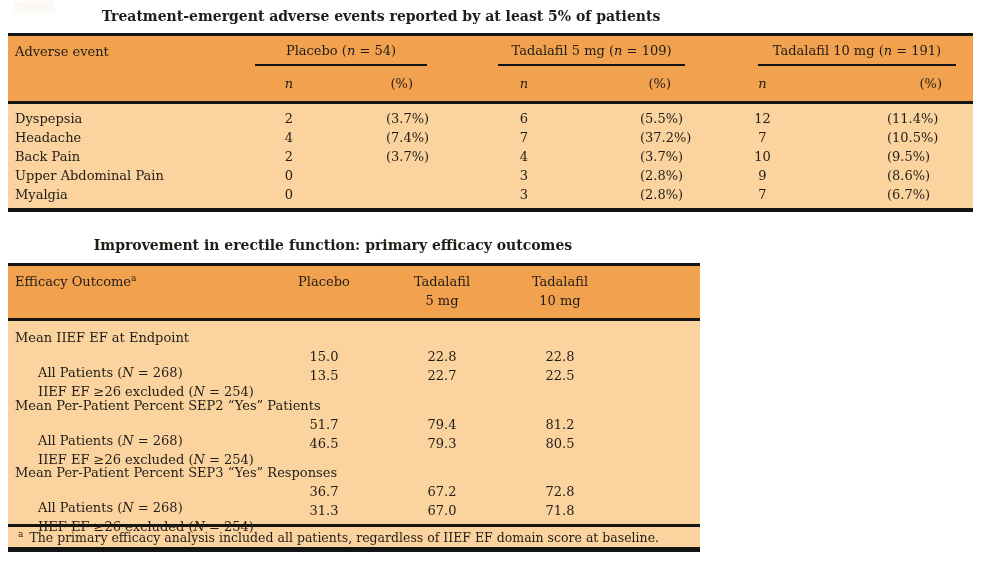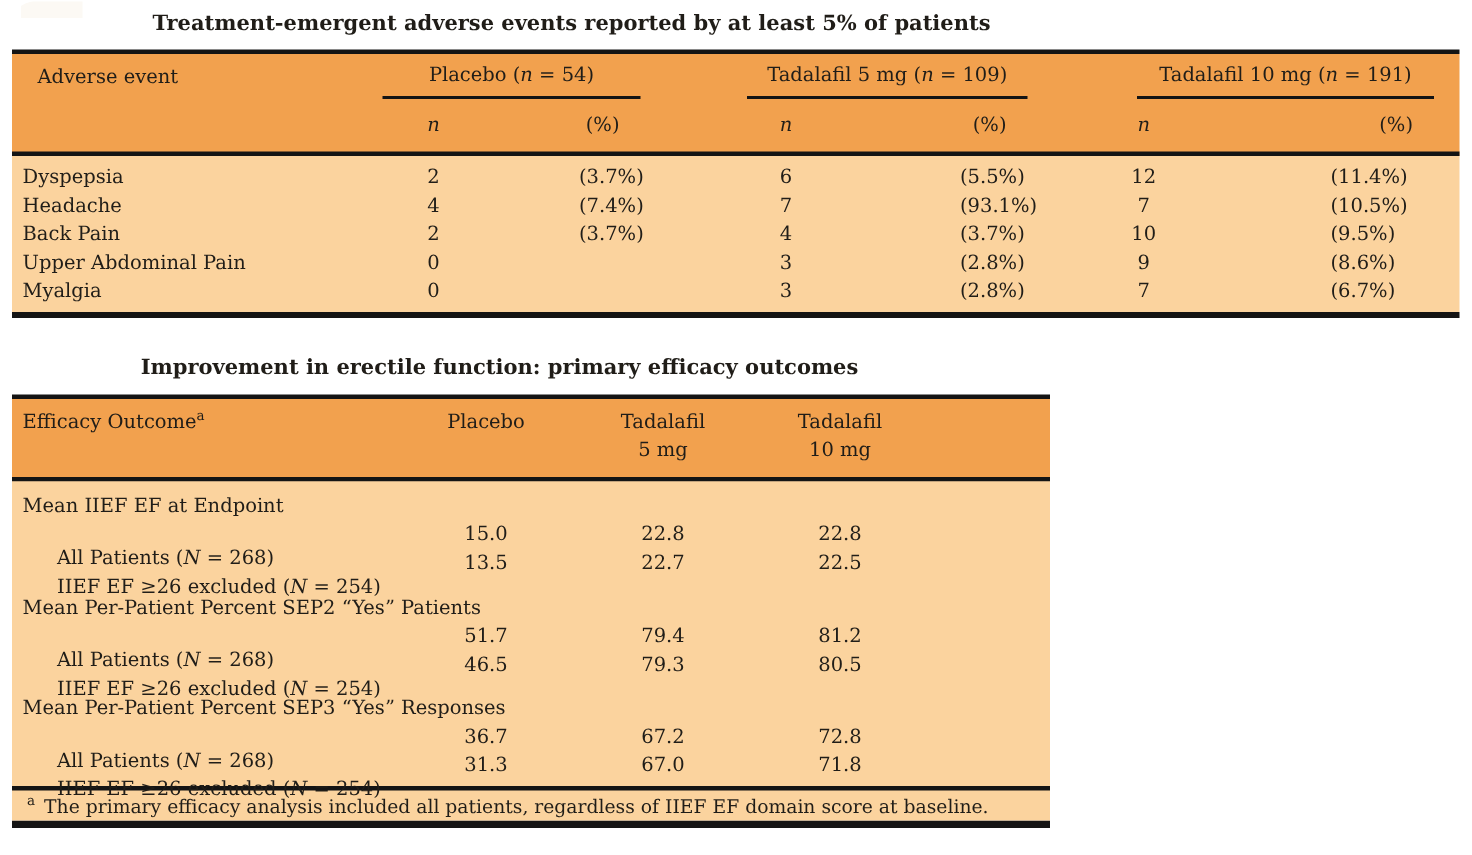--- a/index.html
+++ b/index.html
@@ -27,21 +27,21 @@
 
   .t-head{background:var(--header-bg);border-bottom:3.5px solid var(--border);}
   .t-body{background:var(--body-bg);}
 
   
   .g7{display:grid;grid-template-columns:247px 172px 71px 187px 73px 198px 17px;height:30px;}
   .g10{display:grid;grid-template-columns:247px 68px 104px 71px 52px 135px 57px 41px 173px 17px;}
   .t1-sub{height:35px;line-height:35px;}
   .t1-rows{padding:5px 0 4px 0;}
   .t1-rows .g10{height:19px;line-height:19px;}
-  .name-cell{padding-left:17px;display:flex;align-items:center;height:100%;}
+  .name-cell{padding-left:7px;display:flex;align-items:center;height:100%;}
   .group{display:flex;align-items:center;justify-content:center;border-bottom:2.5px solid var(--border);height:100%;}
   .cell-n{text-align:center;}
   .hd-pct{text-align:right;padding-right:14px;}
   .d-pct-p{padding-left:63px;}
   .d-pct-5{padding-left:90px;}
   .d-pct-10{padding-left:104px;}
   .ev{padding-left:7px;}
 
   
   .g5{display:grid;grid-template-columns:260px 112px 124px 112px 84px;}
@@ -112,21 +112,21 @@
         <div class="cell-n">12</div>
         <div class="d-pct-10">(11.4%)</div>
         <div></div>
       </div>
       <div class="g10">
         <div class="ev">Headache</div>
         <div class="cell-n">4</div>
         <div class="d-pct-p">(7.4%)</div>
         <div></div>
         <div class="cell-n">7</div>
-        <div class="d-pct-5">(93.1%)</div>
+        <div class="d-pct-5">(37.2%)</div>
         <div></div>
         <div class="cell-n">7</div>
         <div class="d-pct-10">(10.5%)</div>
         <div></div>
       </div>
       <div class="g10">
         <div class="ev">Back Pain</div>
         <div class="cell-n">2</div>
         <div class="d-pct-p">(3.7%)</div>
         <div></div>

